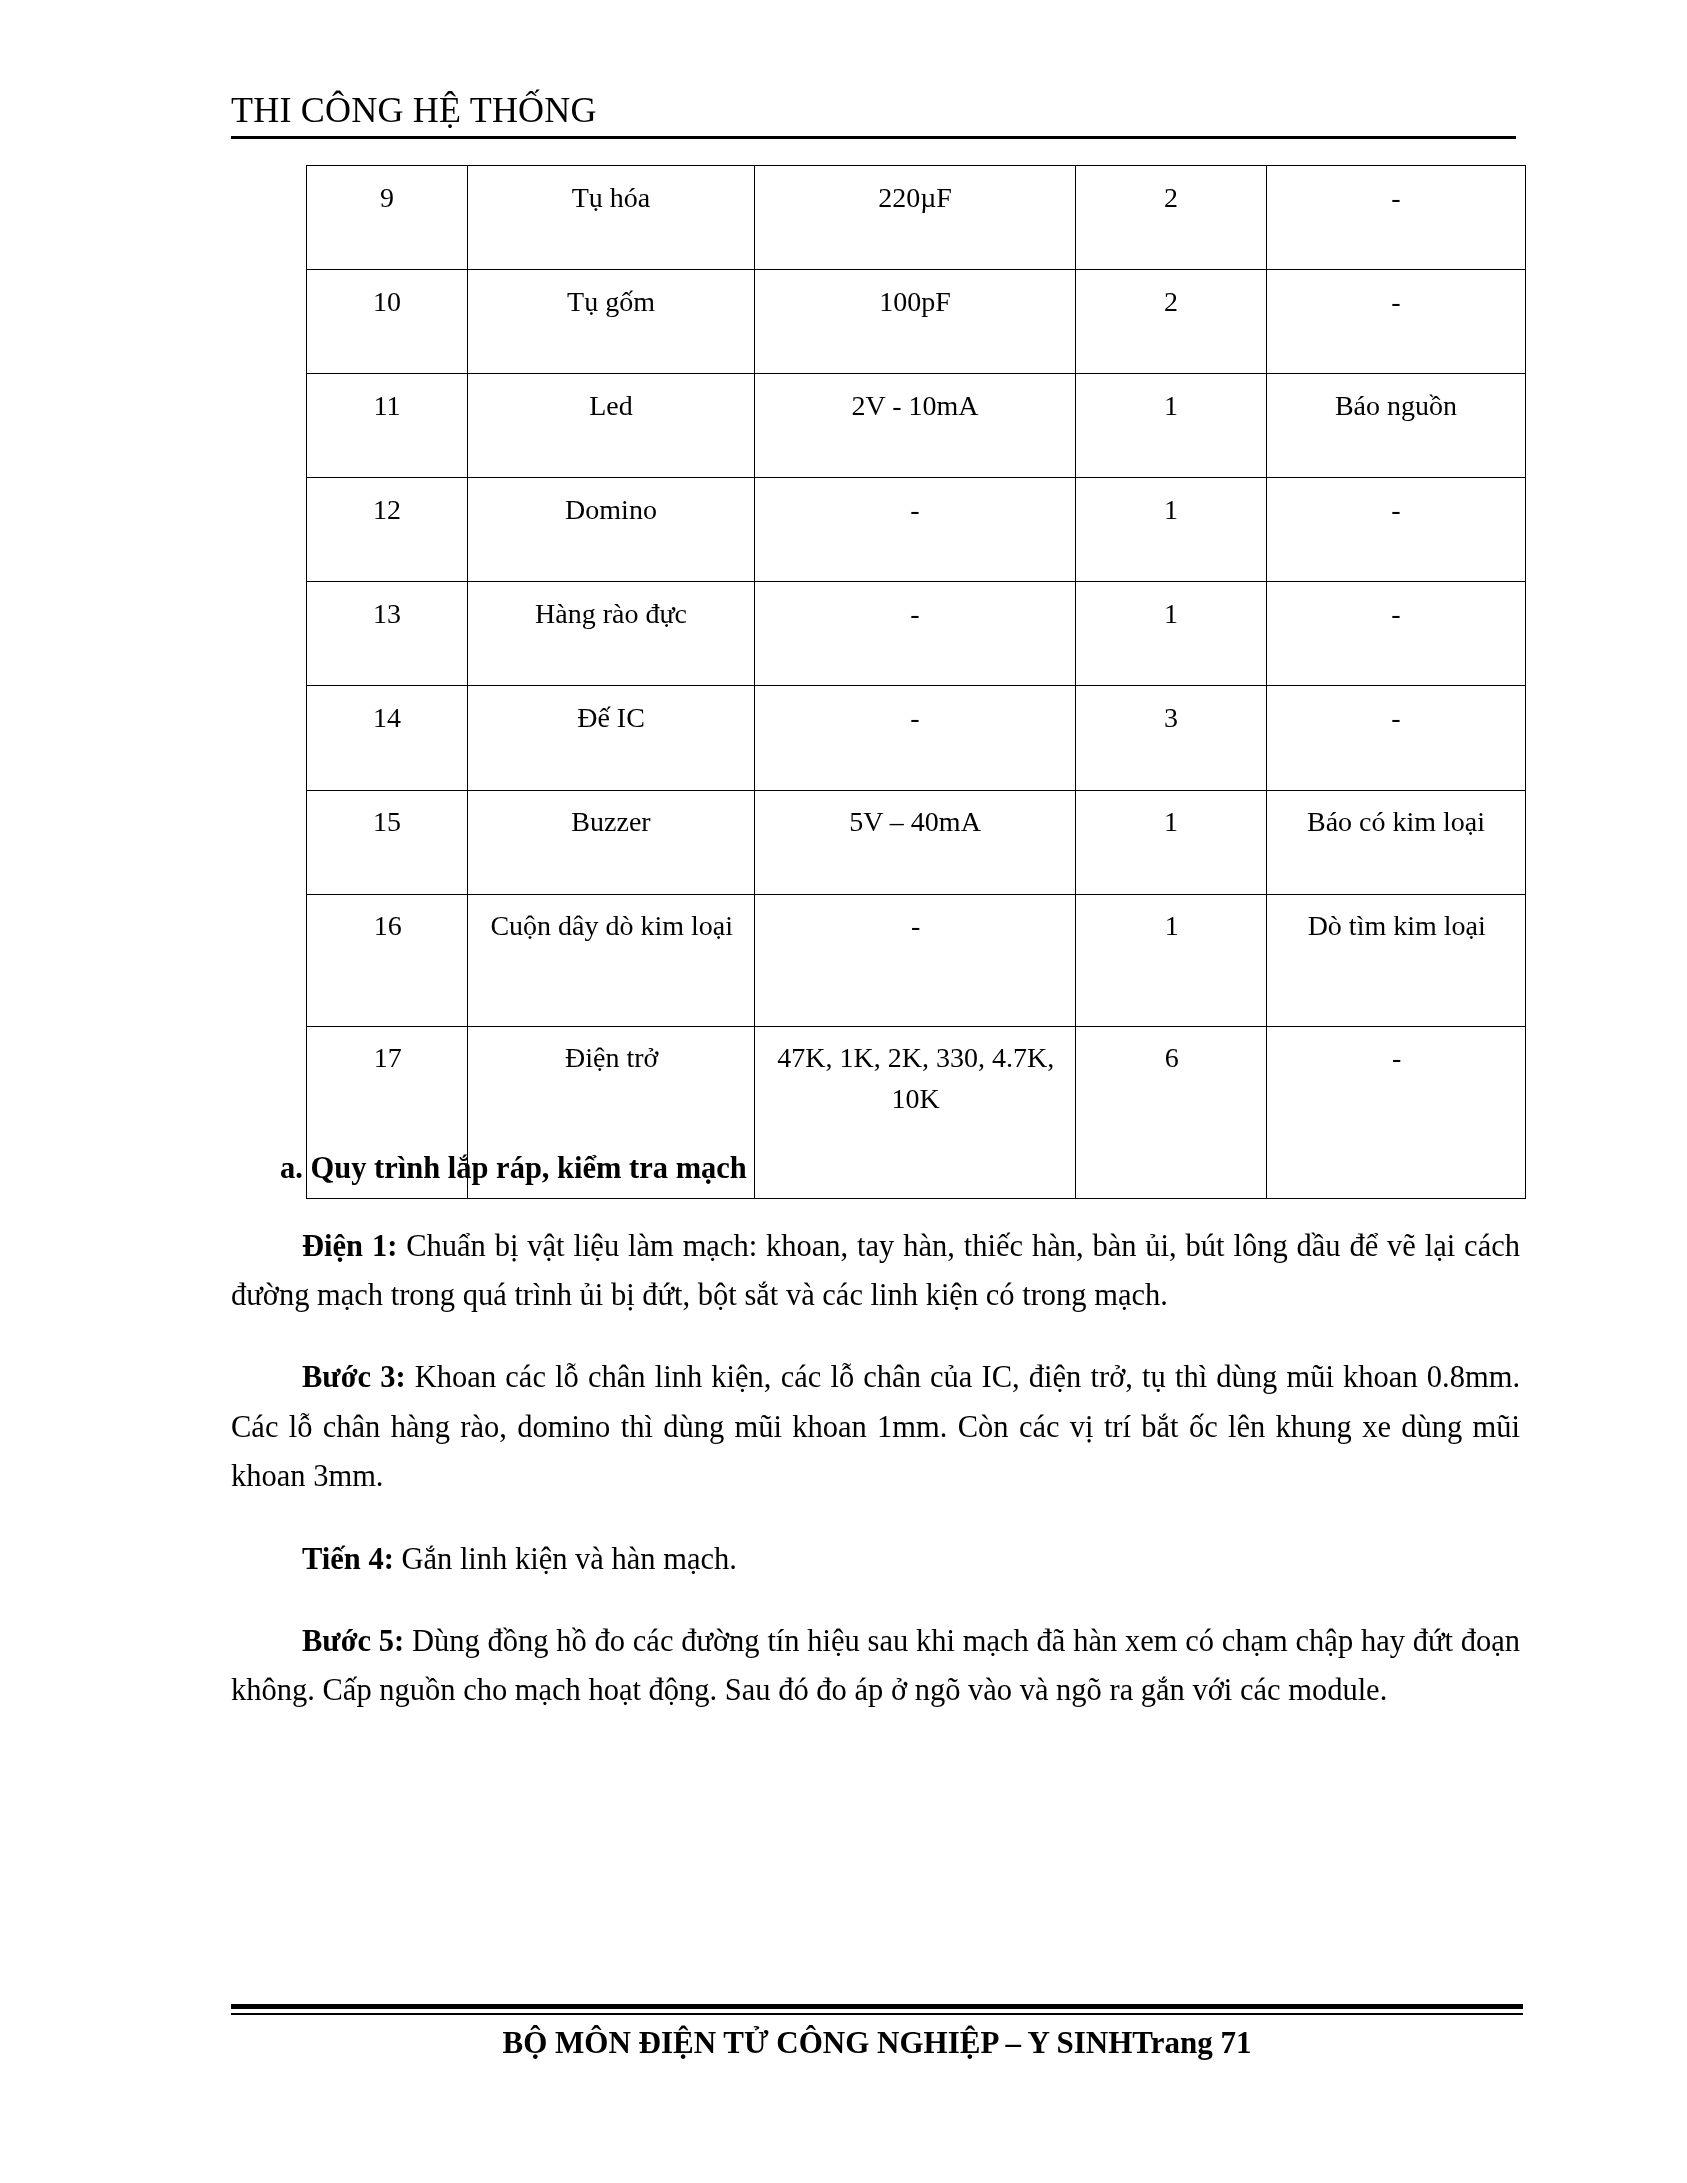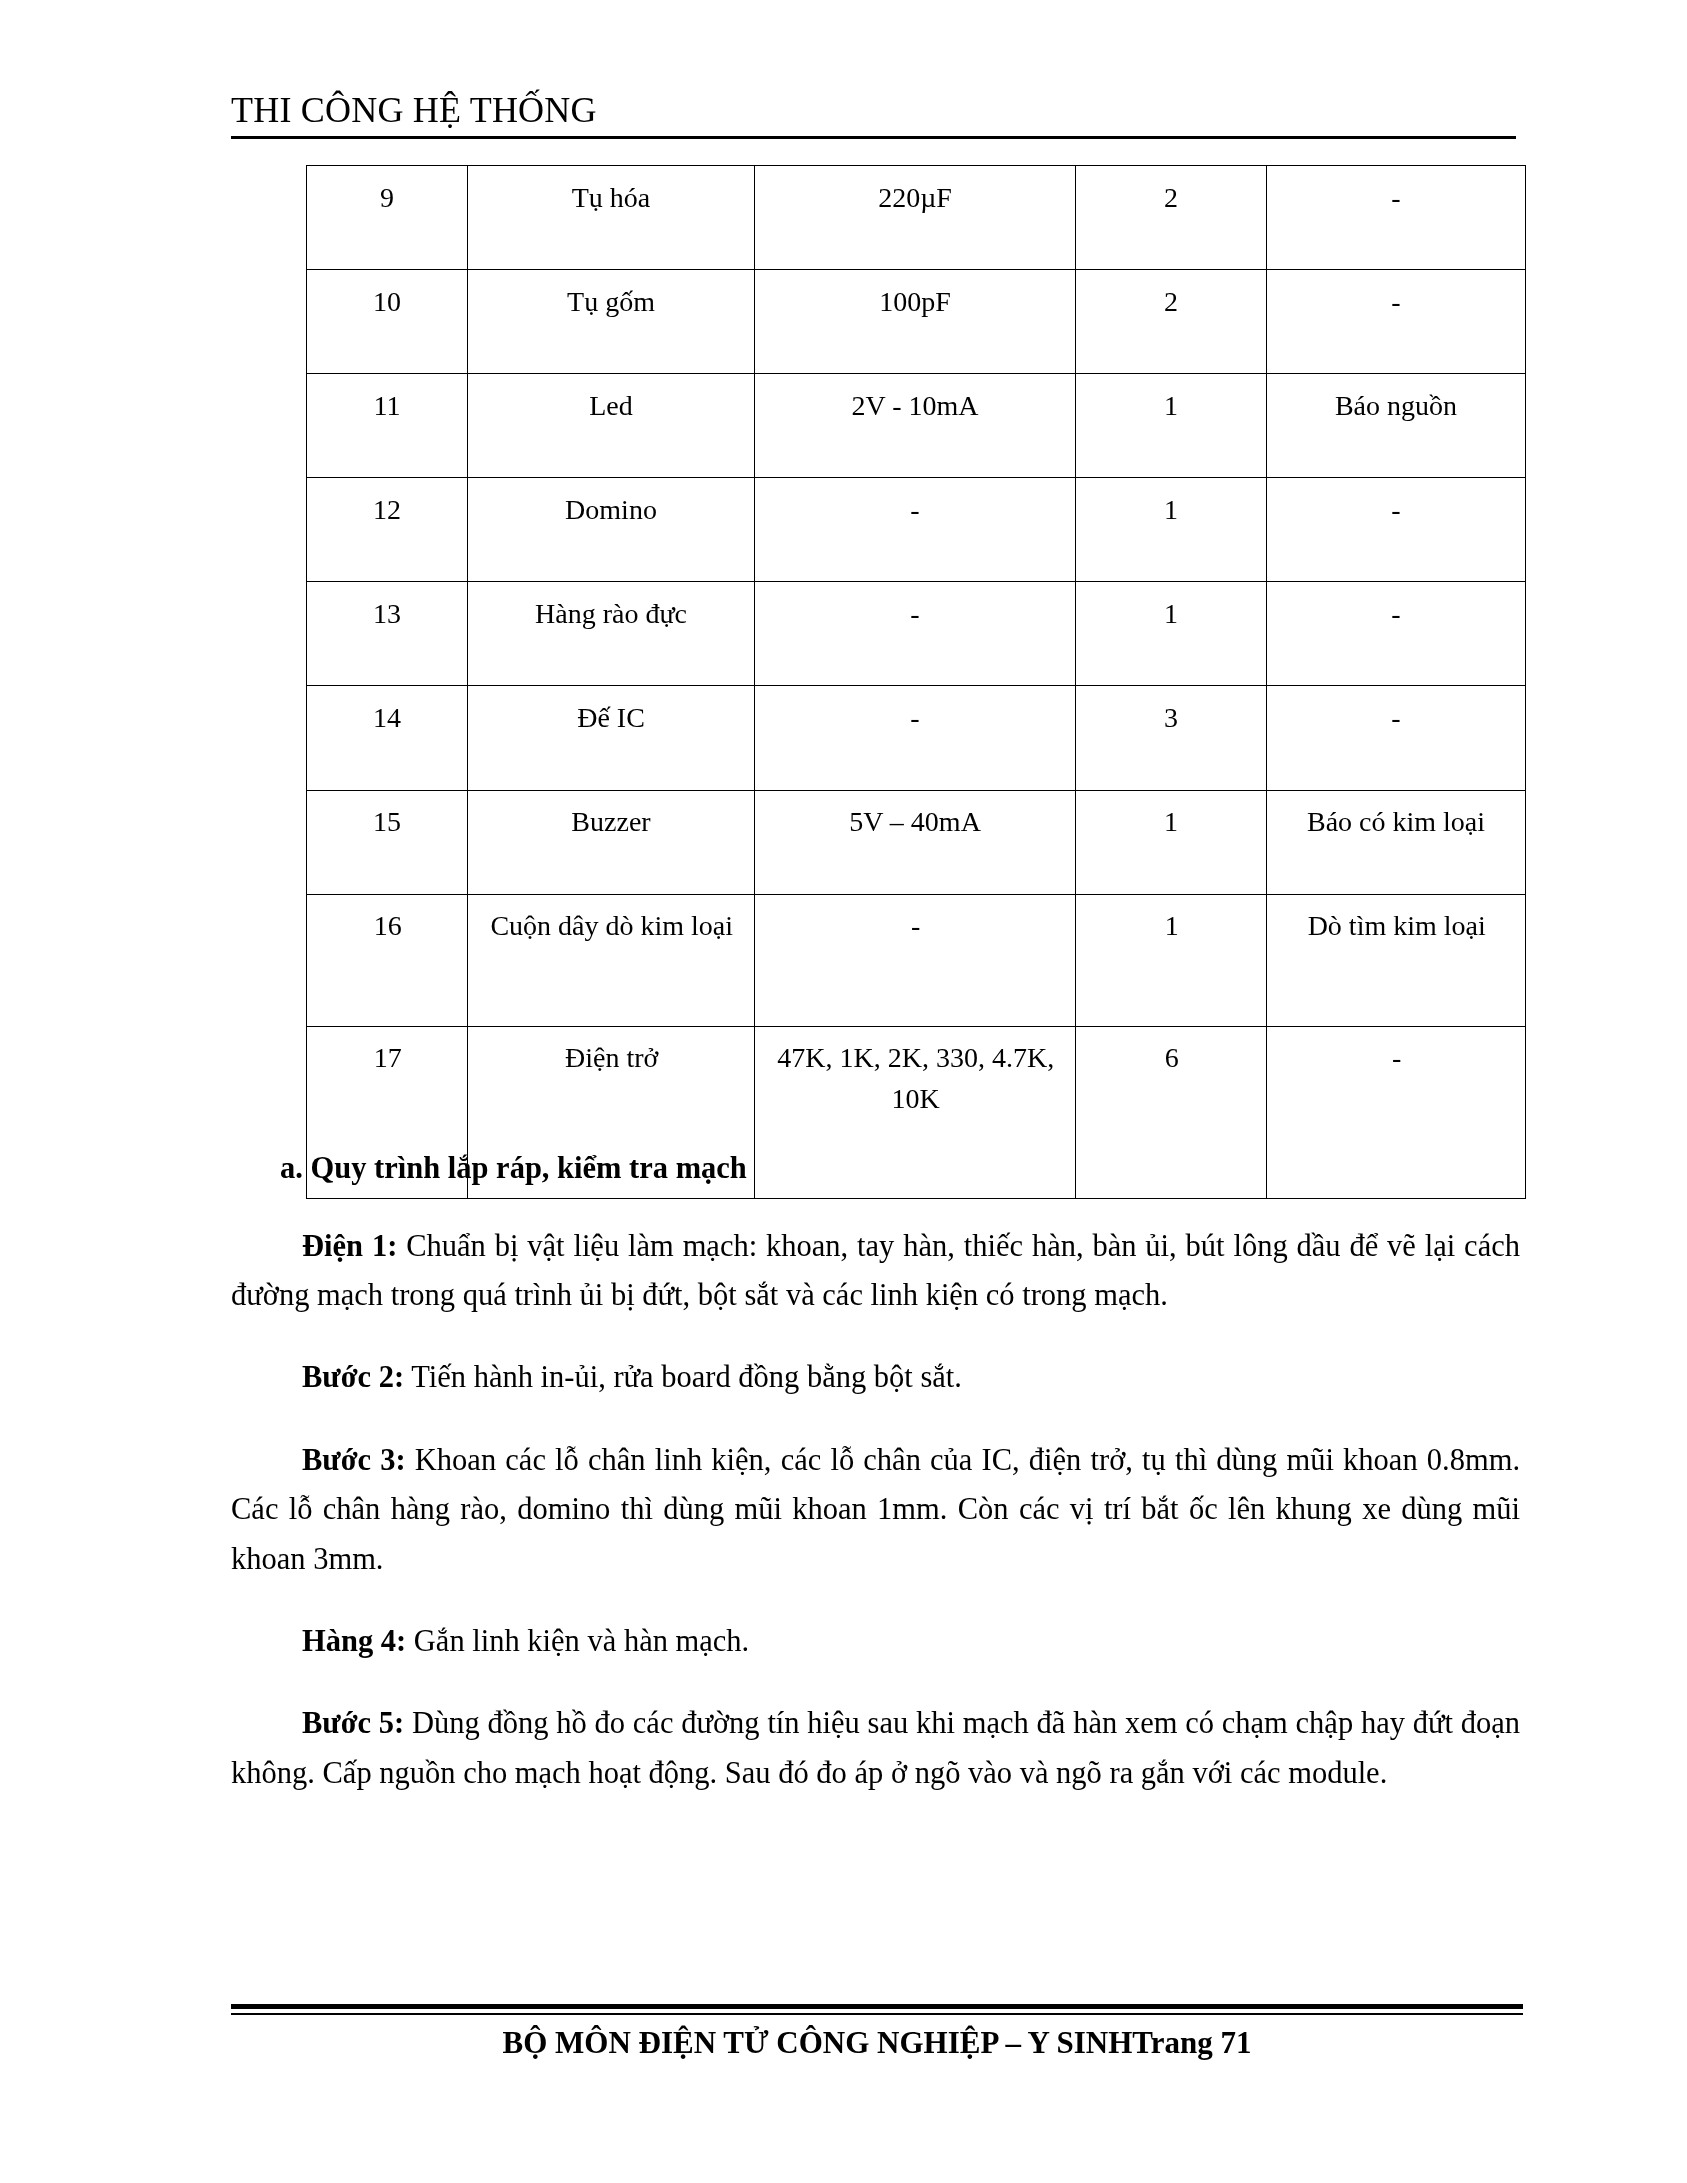--- a/index.html
+++ b/index.html
@@ -233,30 +233,27 @@
 
   <div class="content">
 
 
     <h4 class="sub-heading">a. Quy trình lắp ráp, kiểm tra mạch</h4>
 
     <p class="para">
       <b>Điện 1:</b><span> Chuẩn bị vật liệu làm mạch: khoan, tay hàn, thiếc hàn, bàn ủi, bút lông dầu để vẽ lại cách đường mạch trong quá trình ủi bị đứt, bột sắt và các linh kiện có trong mạch.</span>
     </p>
 
-    <p class="para">
-      <b>Bước 2:</b><span> Tiến hành in-ủi, rửa board đồng bằng bột sắt.</span>
-    </p>
 
     <p class="para">
       <b>Bước 3:</b><span> Khoan các lỗ chân linh kiện, các lỗ chân của IC, điện trở, tụ thì dùng mũi khoan 0.8mm. Các lỗ chân hàng rào, domino thì dùng mũi khoan 1mm. Còn các vị trí bắt ốc lên khung xe dùng mũi khoan 3mm.</span>
     </p>
 
     <p class="para">
-      <b>Hàng 4:</b><span> Gắn linh kiện và hàn mạch.</span>
+      <b>Tiến 4:</b><span> Gắn linh kiện và hàn mạch.</span>
     </p>
 
     <p class="para">
       <b>Bước 5:</b><span> Dùng đồng hồ đo các đường tín hiệu sau khi mạch đã hàn xem có chạm chập hay đứt đoạn không. Cấp nguồn cho mạch hoạt động. Sau đó đo áp ở ngõ vào và ngõ ra gắn với các module.</span>
     </p>
 
   </div>
 
   <div class="footer-zone">
     <div class="footer-rule-thick"></div>

